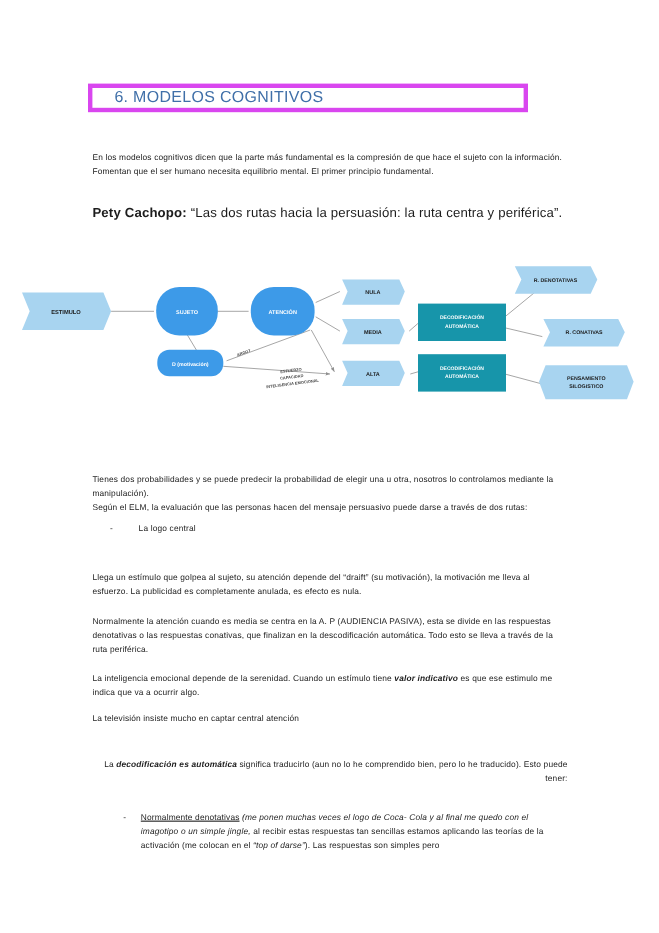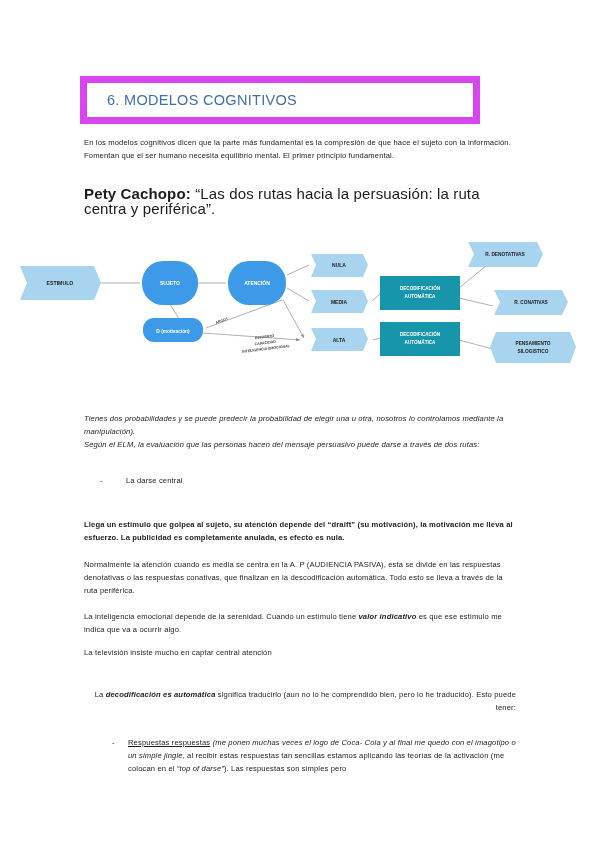--- a/index.html
+++ b/index.html
@@ -21,22 +21,22 @@
     inset: 0;
     background: #fff;
   }
 
   
   .title-box {
     position: absolute;
     left: 80px;
     top: 76px;
     width: 400px;
-    height: 48px;
-    border: 7px solid #d946ef;
+    height: 26px;
+    border: 4px solid #d946ef;
     box-sizing: border-box;
     display: flex;
     align-items: center;
   }
   .title-text {
     font-size: 14.5px;
     color: #3f6fa8;
     letter-spacing: 0.3px;
     padding-left: 20px;
     font-weight: 400;
@@ -49,26 +49,26 @@
     line-height: 13.2px;
     color: #1c1c1c;
     letter-spacing: 0.14px;
     text-align: left;
   }
   .txt b { font-weight: bold; font-style: italic; }
   .txt i { font-style: italic; }
   .txt u { text-decoration: underline; }
 
   .lead      { left: 84px; top: 136px;  width: 432px; }
-  .pety      { left: 84px; top: 186px;  width: 432px; font-size: 15px; line-height: 15px; }
+  .pety      { left: 84px; top: 186px;  width: 432px; font-size: 12px; line-height: 15px; }
   .pety .nm  { font-weight: bold; }
 
-  .p-prob    { left: 84px; top: 412px;  width: 432px; font-style: italic; }
+  .p-prob    { left: 84px; top: 429px;  width: 432px; }
   .b-list    { left: 100px; top: 474px; width: 416px; }
-  .p-llega   { left: 84px; top: 518px;  width: 432px; font-weight: bold; }
+  .p-llega   { left: 84px; top: 518px;  width: 432px; }
   .p-normal  { left: 84px; top: 558px;  width: 432px; }
   .p-intel   { left: 84px; top: 610px;  width: 432px; }
   .p-tele    { left: 84px; top: 646px;  width: 432px; }
   .p-decod   { left: 84px; top: 688px;  width: 432px; text-align: right; }
   .p-resp    { left: 112px; top: 736px; width: 404px; }
 
   .bullet-row { display: flex; }
   .bullet-row .dash { width: 16px; flex: 0 0 16px; }
   .bullet-row .bd   { flex: 1 1 auto; }
 
@@ -203,31 +203,31 @@
       </g>
     </svg>
   </div>
 
   <div class="txt p-prob">
     <div>Tienes dos probabilidades y se puede predecir la probabilidad de elegir una u otra, nosotros lo controlamos mediante la manipulación).</div>
     <div>Según el ELM, la evaluación que las personas hacen del mensaje persuasivo puede darse a través de dos rutas:</div>
   </div>
 
   <div class="txt b-list dashlist">
-    <div><span class="dash">-</span><span>La darse central</span></div>
+    <div><span class="dash">-</span><span>La logo central</span></div>
   </div>
 
   <div class="txt p-llega">Llega un estímulo que golpea al sujeto, su atención depende del “draift” (su motivación), la motivación me lleva al esfuerzo. La publicidad es completamente anulada, es efecto es nula.</div>
 
   <div class="txt p-normal">Normalmente la atención cuando es media se centra en la A. P (AUDIENCIA PASIVA), esta se divide en las respuestas denotativas o las respuestas conativas, que finalizan en la descodificación automática. Todo esto se lleva a través de la ruta periférica.</div>
 
   <div class="txt p-intel"><span>La inteligencia emocional depende de la serenidad. Cuando un estímulo tiene </span><b>valor indicativo</b><span> es que ese estimulo me indica que va a ocurrir algo.</span></div>
 
   <div class="txt p-tele">La televisión insiste mucho en captar central atención</div>
 
   <div class="txt p-decod"><span>La </span><b>decodificación es automática</b><span> significa traducirlo (aun no lo he comprendido bien, pero lo he traducido). Esto puede tener:</span></div>
 
   <div class="txt p-resp bullet-row">
     <span class="dash">-</span>
-    <span class="bd"><u>Respuestas respuestas</u><i> (me ponen muchas veces el logo de Coca- Cola y al final me quedo con el imagotipo o un simple jingle,</i><span> al recibir estas respuestas tan sencillas estamos aplicando las teorías de la activación (me colocan en el </span><i>“top of darse”</i><span>). Las respuestas son simples pero</span></span>
+    <span class="bd"><u>Normalmente denotativas</u><i> (me ponen muchas veces el logo de Coca- Cola y al final me quedo con el imagotipo o un simple jingle,</i><span> al recibir estas respuestas tan sencillas estamos aplicando las teorías de la activación (me colocan en el </span><i>“top of darse”</i><span>). Las respuestas son simples pero</span></span>
   </div>
 
 </div>
 
 </body></html>

